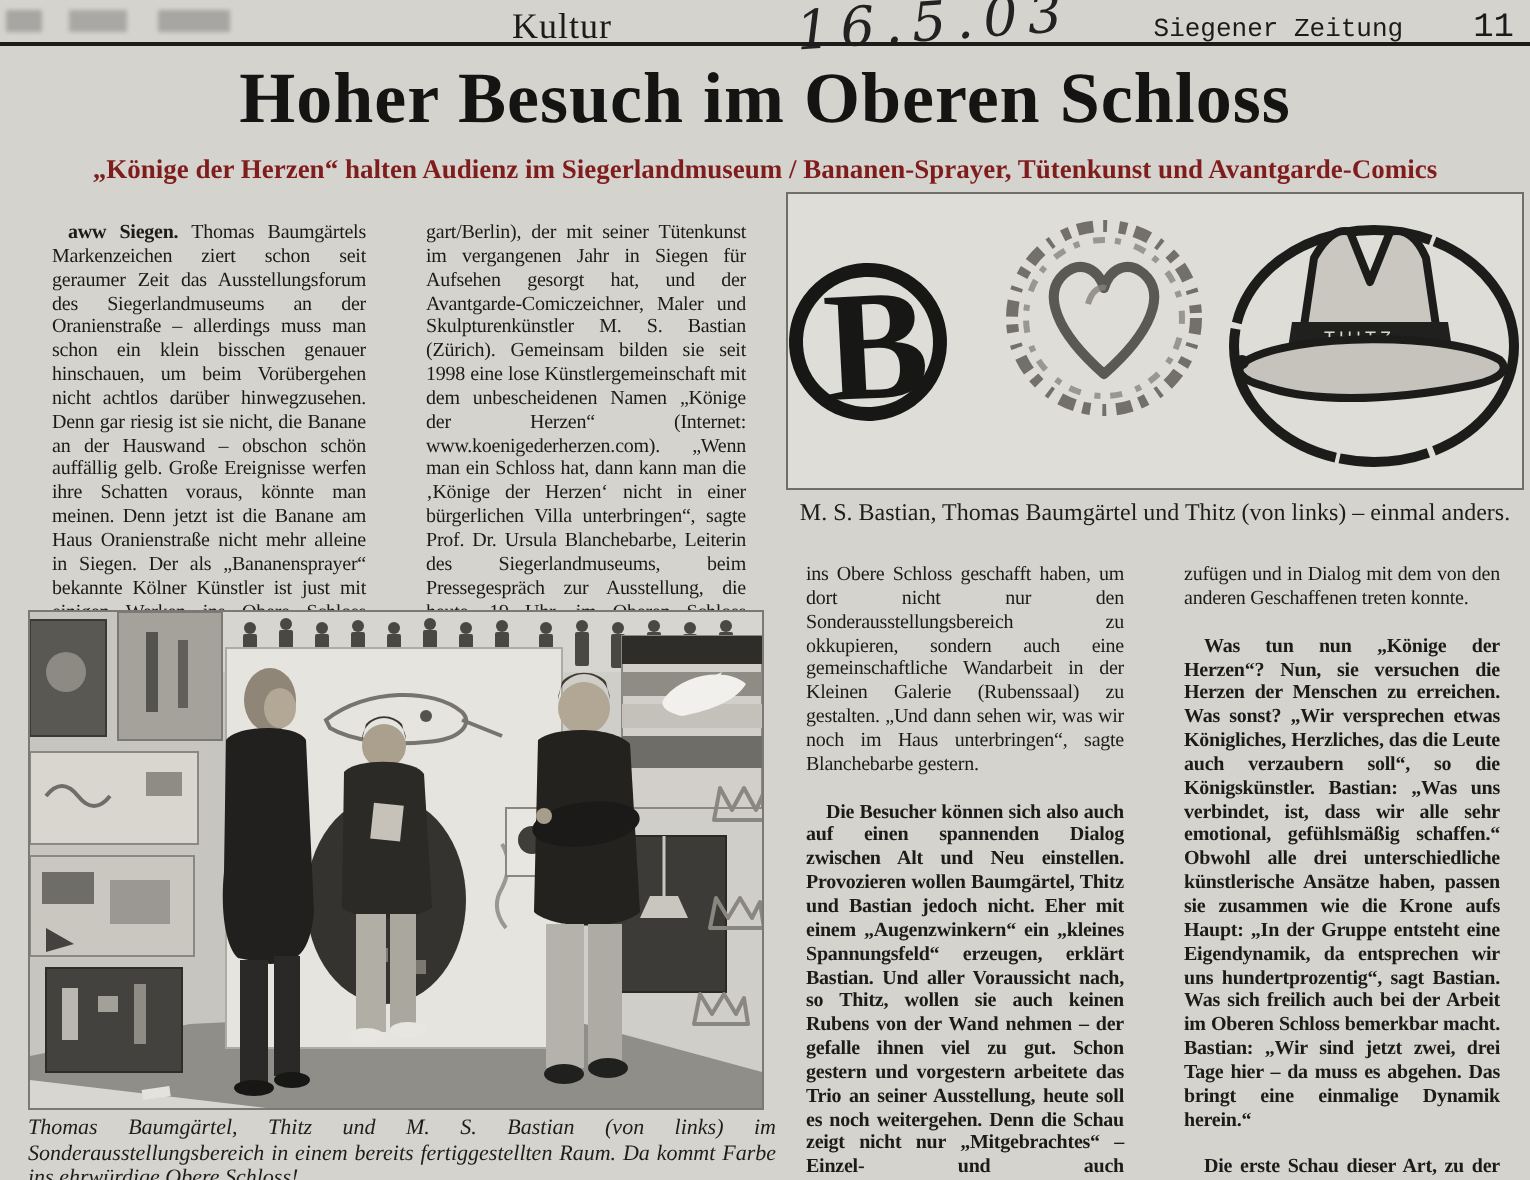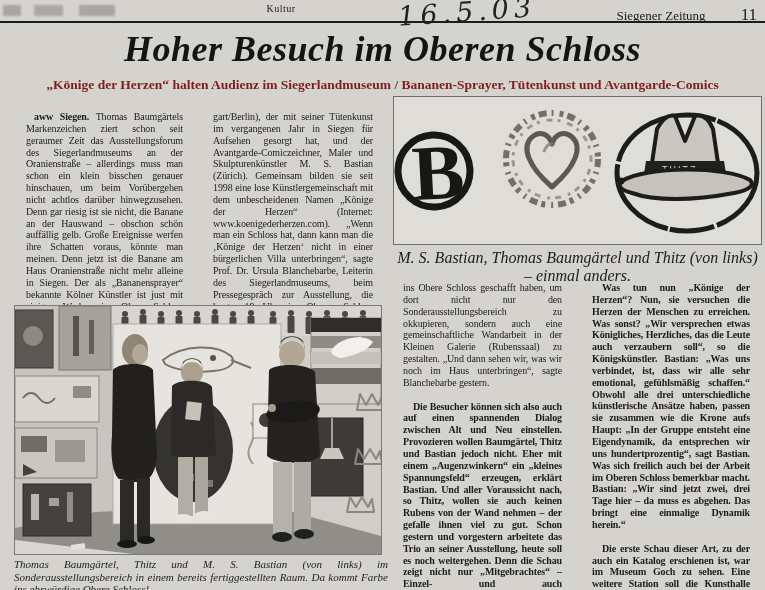--- a/index.html
+++ b/index.html
@@ -4,46 +4,46 @@
 <style>
   html,body{margin:0;padding:0;}
   body{
     width:765px;height:590px;position:relative;overflow:hidden;
     background:#d5d3ce;
     font-family:"Liberation Serif", serif;
     color:#1b1b19;
   }
   .abs{position:absolute;}
   
-  .section-title{left:231px;top:3px;width:100px;text-align:center;font-size:10px;letter-spacing:.5px;}
+  .section-title{left:231px;top:3px;width:100px;text-align:center;font-size:18px;letter-spacing:.5px;}
   .hand-date{left:398px;top:-4px;font-size:27px;font-style:italic;letter-spacing:5px;
     font-family:"DejaVu Serif",serif;transform:rotate(-4deg);color:#222;}
-  .paper-ref{right:8px;top:5px;display:flex;align-items:baseline;gap:15px;}
+  .paper-ref{right:8px;top:5px;display:flex;align-items:baseline;gap:15px;font-family:Liberation Mono, monospace;}
   .paper-name{font-size:13px;}
   .page-num{font-size:17px;margin-left:20px;}
   .mast-rule{left:0;right:0;top:21px;height:2px;background:#1c1c1a;}
   .smudge{left:3px;top:5px;width:112px;height:11px;opacity:.28;filter:blur(1px);
     background:linear-gradient(90deg,#333 0 16%,transparent 16% 28%,#3d3d3d 28% 54%,transparent 54% 68%,#333 68% 100%);}
   
-  .headline{left:0;right:0;top:28px;text-align:center;font-size:36px;font-weight:bold;letter-spacing:.5px;color:#141412;font-style:italic;}
+  .headline{left:0;right:0;top:28px;text-align:center;font-size:36px;font-weight:bold;letter-spacing:.5px;color:#141412;}
   .subheadline{left:0;right:0;top:77px;text-align:center;font-size:13.5px;font-weight:bold;color:#7f1d1d;}
   
   .col{font-size:10px;line-height:11.85px;text-align:justify;letter-spacing:-.12px;overflow:hidden;}
   .col p{margin:12px;}
   .col p.indent{text-indent:10px;font-weight:bold;}
   .col1{left:14px;top:99px;width:181px;height:210px;}
   .col2{left:201px;top:99px;width:184px;height:212px;}
   .col3{left:391px;top:270px;width:183px;height:322px;}
   .col4{left:580px;top:270px;width:182px;height:322px;}
   .lead{font-weight:bold;}
   
   .drawings-panel{left:393px;top:96px;width:369px;height:149px;background:#dfddd8;
     border:1px solid #6f6e6a;box-sizing:border-box;}
   .drawings-caption{left:393px;top:249px;width:369px;text-align:center;
-    font-style:italic;font-size:16px;color:#1d1d1b;}
+    font-size:12px;color:#1d1d1b;}
   .photo-panel{left:14px;top:305px;width:368px;height:250px;background:#bdbcb7;
     border:1px solid #7a7975;box-sizing:border-box;}
   .photo-caption{left:14px;top:558px;width:374px;font-style:italic;font-size:11px;
     line-height:12.6px;text-align:justify;color:#1d1d1b;}
   svg{display:block;}
 </style>
 </head>
 <body>
 
 <div class="abs smudge"></div>
@@ -62,20 +62,21 @@
   <p style="text-indent:8px;"><span class="lead">aww Siegen.</span><span> Thomas Baumgärtels Markenzeichen ziert schon seit geraumer Zeit das Ausstellungsforum des Siegerlandmuseums an der Oranienstraße – allerdings muss man schon ein klein bisschen genauer hinschauen, um beim Vorübergehen nicht achtlos darüber hinwegzusehen. Denn gar riesig ist sie nicht, die Banane an der Hauswand – obschon schön auffällig gelb. Große Ereignisse werfen ihre Schatten voraus, könnte man meinen. Denn jetzt ist die Banane am Haus Oranienstraße nicht mehr alleine in Siegen. Der als „Bananensprayer“ bekannte Kölner Künstler ist just mit einigen Werken ins Obere Schloss eingezogen – und hat gleich noch zwei Kollegen zur Unterstützung mitgebracht: Thitz (Stutt-</span></p>
 </div>
 <div class="abs col col2">
   <p>gart/Berlin), der mit seiner Tütenkunst im vergangenen Jahr in Siegen für Aufsehen gesorgt hat, und der Avantgarde-Comiczeichner, Maler und Skulpturenkünstler M. S. Bastian (Zürich). Gemeinsam bilden sie seit 1998 eine lose Künstlergemeinschaft mit dem unbescheidenen Namen „Könige der Herzen“ (Internet: www.koenigederherzen.com). „Wenn man ein Schloss hat, dann kann man die ‚Könige der Herzen‘ nicht in einer bürgerlichen Villa unterbringen“, sagte Prof. Dr. Ursula Blanchebarbe, Leiterin des Siegerlandmuseums, beim Pressegespräch zur Ausstellung, die heute, 19 Uhr, im Oberen Schloss eröffnet und daselbst bis Ende August zu sehen sein wird. Wohl wahr. Weshalb die drei „Könige“ ihre Arbeiten</p>
 </div>
 <div class="abs col col3">
   <p>ins Obere Schloss geschafft haben, um dort nicht nur den Sonderausstellungsbereich zu okkupieren, sondern auch eine gemeinschaftliche Wandarbeit in der Kleinen Galerie (Rubenssaal) zu gestalten. „Und dann sehen wir, was wir noch im Haus unterbringen“, sagte Blanchebarbe gestern.</p>
   <p class="indent">Die Besucher können sich also auch auf einen spannenden Dialog zwischen Alt und Neu einstellen. Provozieren wollen Baumgärtel, Thitz und Bastian jedoch nicht. Eher mit einem „Augenzwinkern“ ein „kleines Spannungsfeld“ erzeugen, erklärt Bastian. Und aller Voraussicht nach, so Thitz, wollen sie auch keinen Rubens von der Wand nehmen – der gefalle ihnen viel zu gut. Schon gestern und vorgestern arbeitete das Trio an seiner Ausstellung, heute soll es noch weitergehen. Denn die Schau zeigt nicht nur „Mitgebrachtes“ – Einzel- und auch Gemeinschaftswerke –, sondern auch ganz „frische“ Arbeiten, die während des Aufbaus im Oberen Schloss entstanden bzw. noch entstehen. Manche der gemeinsamen Arbeiten wuchsen übrigens über weite räumliche Distanzen: Die Künstler schickten die Werke per Post hin und her, wobei jeder seinen Teil hin-</p>
 </div>
 <div class="abs col col4">
+  <p>zufügen und in Dialog mit dem von den anderen Geschaffenen treten konnte.</p>
   <p class="indent">Was tun nun „Könige der Herzen“? Nun, sie versuchen die Herzen der Menschen zu erreichen. Was sonst? „Wir versprechen etwas Königliches, Herzliches, das die Leute auch verzaubern soll“, so die Königskünstler. Bastian: „Was uns verbindet, ist, dass wir alle sehr emotional, gefühlsmäßig schaffen.“ Obwohl alle drei unterschiedliche künstlerische Ansätze haben, passen sie zusammen wie die Krone aufs Haupt: „In der Gruppe entsteht eine Eigendynamik, da entsprechen wir uns hundertprozentig“, sagt Bastian. Was sich freilich auch bei der Arbeit im Oberen Schloss bemerkbar macht. Bastian: „Wir sind jetzt zwei, drei Tage hier – da muss es abgehen. Das bringt eine einmalige Dynamik herein.“</p>
   <p class="indent">Die erste Schau dieser Art, zu der auch ein Katalog erschienen ist, war im Museum Goch zu sehen. Eine weitere Station soll die Kunsthalle Neuffer am Park in Pirmasens sein. Doch das Obere Schloss in Siegen ist für die „Könige der Herzen“ etwas ganz Besonderes. M. S. Bastian: „Das ist bisher der würdigste Ort, an dem wir ausgestellt haben.“</p>
 </div>
 
 <div class="abs drawings-panel">
   <svg width="367" height="147" viewBox="0 0 367 147">
 
     <g transform="rotate(-3 40 74)">
       <circle cx="40" cy="74" r="36" fill="none" stroke="#171715" stroke-width="7"></circle>
       <text x="18" y="102" font-size="78" font-weight="bold" font-family="Liberation Serif, serif" fill="#171715">B</text>

